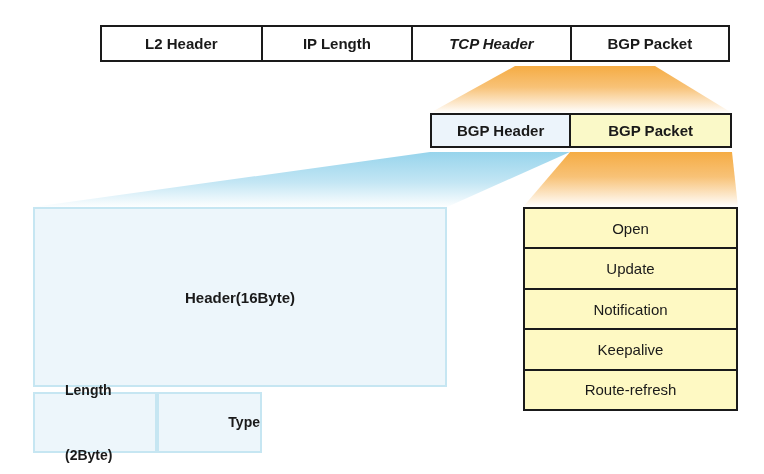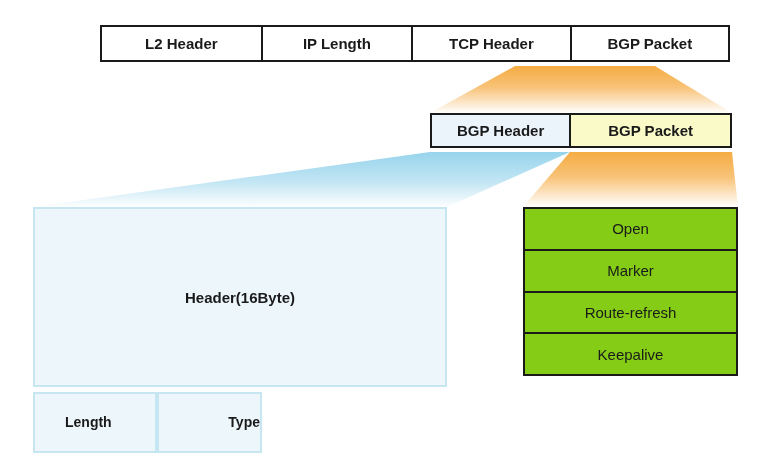--- a/index.html
+++ b/index.html
@@ -9,21 +9,21 @@
     overflow:hidden;
   }
   .abs{position:absolute;box-sizing:border-box;}
 
   
   .frame-row{left:100px;top:25px;width:630px;height:37px;display:flex;
     border:2px solid #1a1a1a;background:#fff;}
   .frame-cell{display:flex;align-items:center;justify-content:center;
     font-weight:bold;font-size:15px;border-left:2px solid #1a1a1a;flex-basis:0;}
   .frame-cell:first-child{border-left:none;}
-  .fc0{flex-grow:142;} .fc1{flex-grow:133;} .fc2{flex-grow:140;}
+  .fc0{flex-grow:142;} .fc1{flex-grow:133;} .fc2{flex-grow:140;font-style:italic;}
   .fc3{flex-grow:140;} .fc4{flex-grow:75;}
 
   
   .funnel-top-orange{left:430px;top:66px;width:302px;height:47px;
     clip-path:polygon(28.15% 0,74.5% 0,100% 100%,0 100%);
     background:linear-gradient(180deg,#F5AC44 0%,#F8C277 45%,rgba(255,255,255,0) 100%);}
   .funnel-blue{left:33px;top:152px;width:537px;height:55px;
     clip-path:polygon(73.93% 0,100% 0,77.1% 100%,0 100%);
     background:linear-gradient(180deg,#97D4EC 0%,#C3E6F4 55%,rgba(236,247,252,0.12) 100%);}
   .funnel-bot-orange{left:523px;top:152px;width:215px;height:55px;
@@ -42,22 +42,22 @@
   .marker-box{left:33px;top:207px;width:414px;height:180px;background:#EDF6FB;
     border:2px solid #C6E6F2;display:flex;align-items:center;justify-content:center;
     font-weight:bold;font-size:15px;}
   .field-cell{top:392px;height:61px;background:#EDF6FB;border:2px solid #C6E6F2;
     display:flex;flex-direction:column;justify-content:center;
     font-weight:bold;font-size:14px;line-height:19px;gap:46px;}
   .field-length{left:33px;width:124px;padding-left:30px;}
   .field-type{left:157px;width:105px;padding-left:11px;align-items:flex-end;}
 
   
-  .msg-list{left:523px;top:207px;width:215px;height:169px;display:flex;
-    flex-direction:column;border:2px solid #1a1a1a;background:#84cc16;}
+  .msg-list{left:523px;top:207px;width:215px;height:204px;display:flex;
+    flex-direction:column;border:2px solid #1a1a1a;background:#fef9c3;}
   .msg-item{flex:1;display:flex;align-items:center;justify-content:center;
     font-size:15px;border-top:2px solid #1a1a1a;}
   .msg-item:first-child{border-top:none;}
 </style>
 </head>
 <body>
 
 <div id="canvas">
 
   <div class="abs frame-row">
@@ -74,25 +74,27 @@
   <div class="abs bgp-row">
     <div class="bgp-cell bgp-cell-header">BGP Header</div>
     <div class="bgp-cell bgp-cell-packet">BGP Packet</div>
   </div>
 
   <div class="abs marker-box">
     <span>Header(16Byte)</span>
   </div>
   <div class="abs field-cell field-length">
     <span>Length</span>
+    <span>(2Byte)</span>
   </div>
   <div class="abs field-cell field-type">
     <span>Type</span>
   </div>
 
   <div class="abs msg-list">
     <div class="msg-item">Open</div>
-    <div class="msg-item">Marker</div>
+    <div class="msg-item">Update</div>
+    <div class="msg-item">Notification</div>
+    <div class="msg-item">Keepalive</div>
     <div class="msg-item">Route-refresh</div>
-    <div class="msg-item">Keepalive</div>
   </div>
 
 </div>
 
 </body></html>

